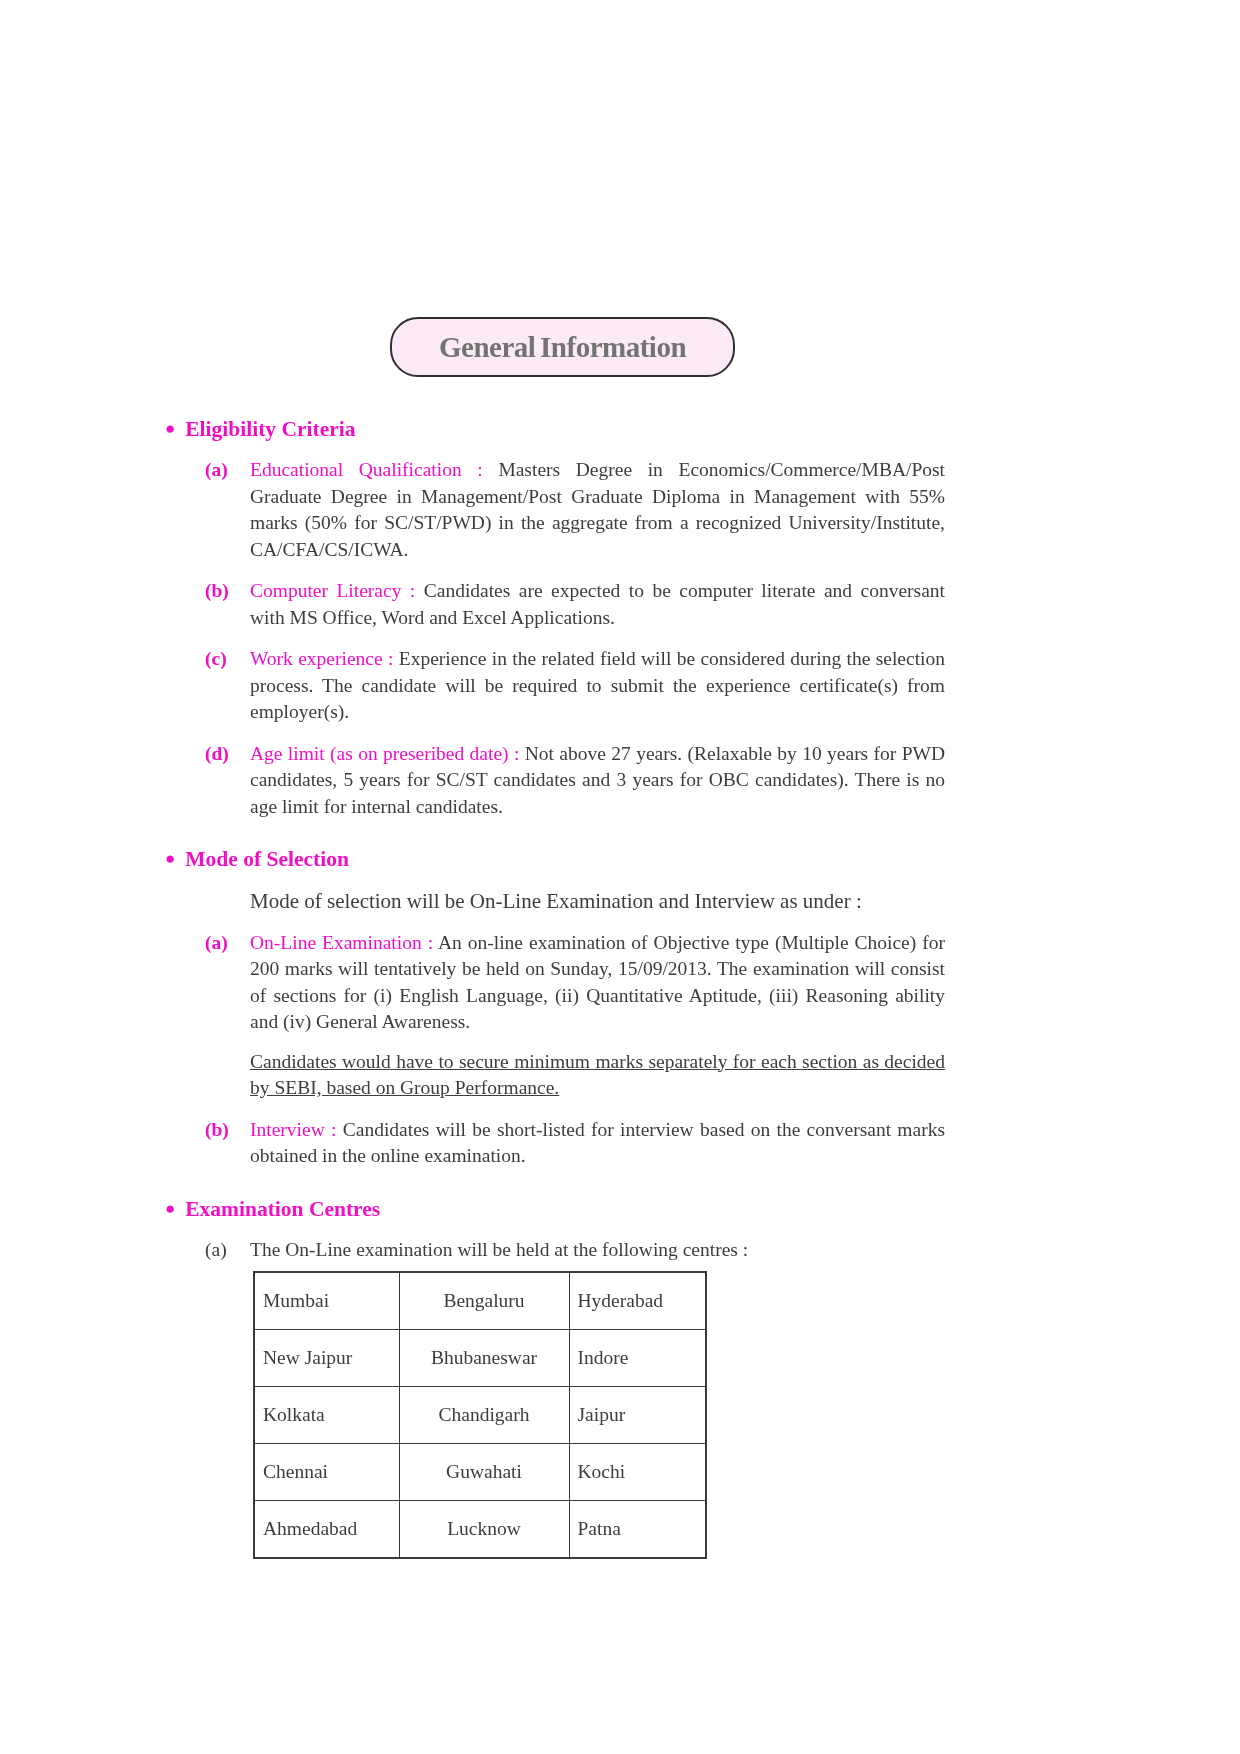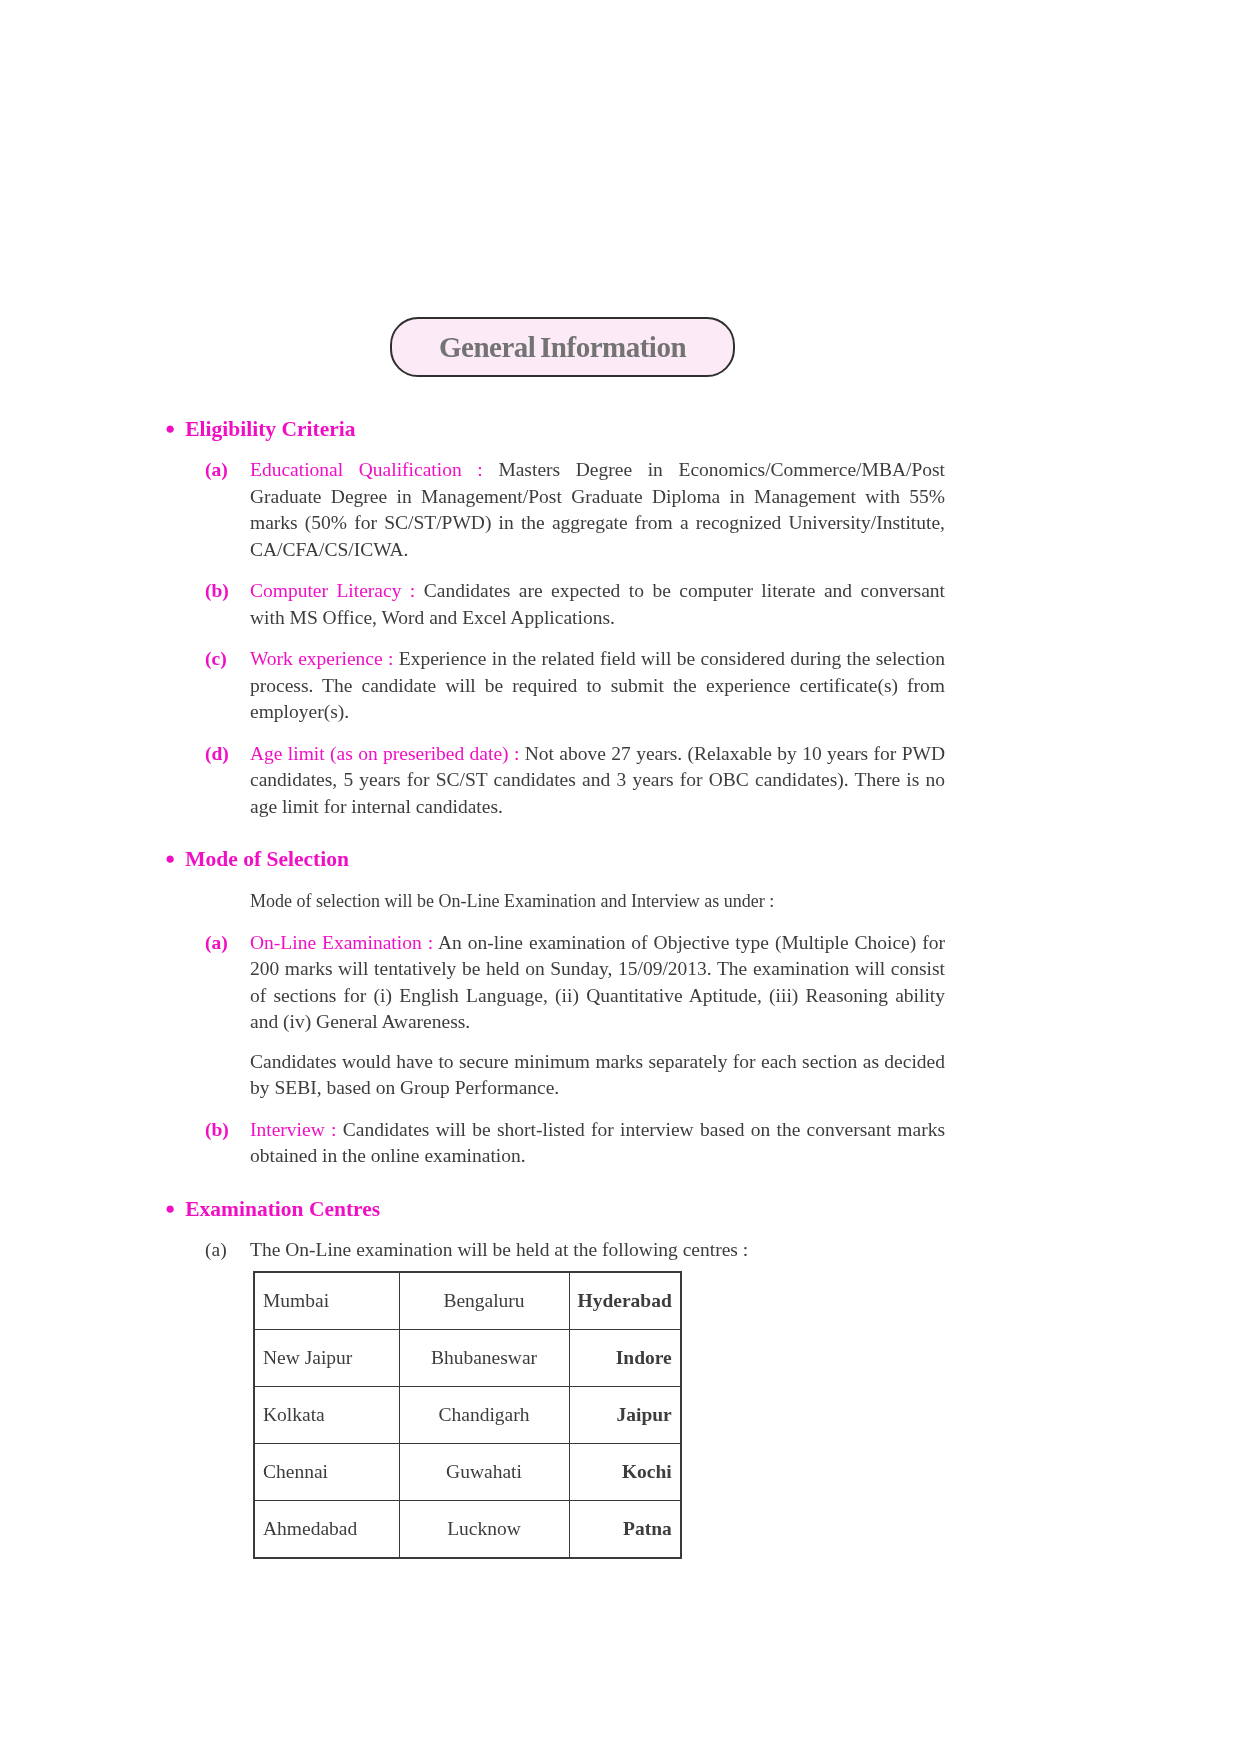--- a/index.html
+++ b/index.html
@@ -43,41 +43,41 @@
     margin: 15px 295px 0 205px;
     font-size: 19.5px; line-height: 26.5px;
   }
   .item-label {
     flex: 0 0 45px;
     color: #f10fc5; font-weight: bold;
   }
   .item-label.plain { color: #3d3d3d; font-weight: normal; }
   .item-body { flex: 1; text-align: justify; }
   .item-lead { color: #f10fc5; font-weight: normal; }
-  .item-extra { margin-top: 13px; text-align: justify; }
+  .item-extra { margin-top: 13px; text-align: justify; text-decoration: underline; }
   .intro-para {
     margin: 16px 295px 0 250px;
-    font-size: 18px; line-height: 26.5px;
+    font-size: 21px; line-height: 26.5px;
   }
   .exam-table {
     margin: 8px 0 0 253px;
     border-collapse: collapse;
     border: 2.5px solid #3a3a3a;
     font-size: 19.5px;
     color: #3d3d3d;
   }
   .exam-table td {
     border: 1.2px solid #3a3a3a;
     height: 31.5px;
     padding: 17px 8px;
     vertical-align: middle;
   }
   .exam-table td.c0 { width: 145px; text-align: left; }
   .exam-table td.c1 { width: 170px; text-align: center; }
-  .exam-table td.c2 { width: 111px; text-align: right; font-weight: bold; }
+  .exam-table td.c2 { width: 137px; text-align: left; }
 </style>
 </head>
 <body>
 
 <div class="page">
 
   <div class="title-box">
     <span class="title-text">General Information</span>
   </div>
 

